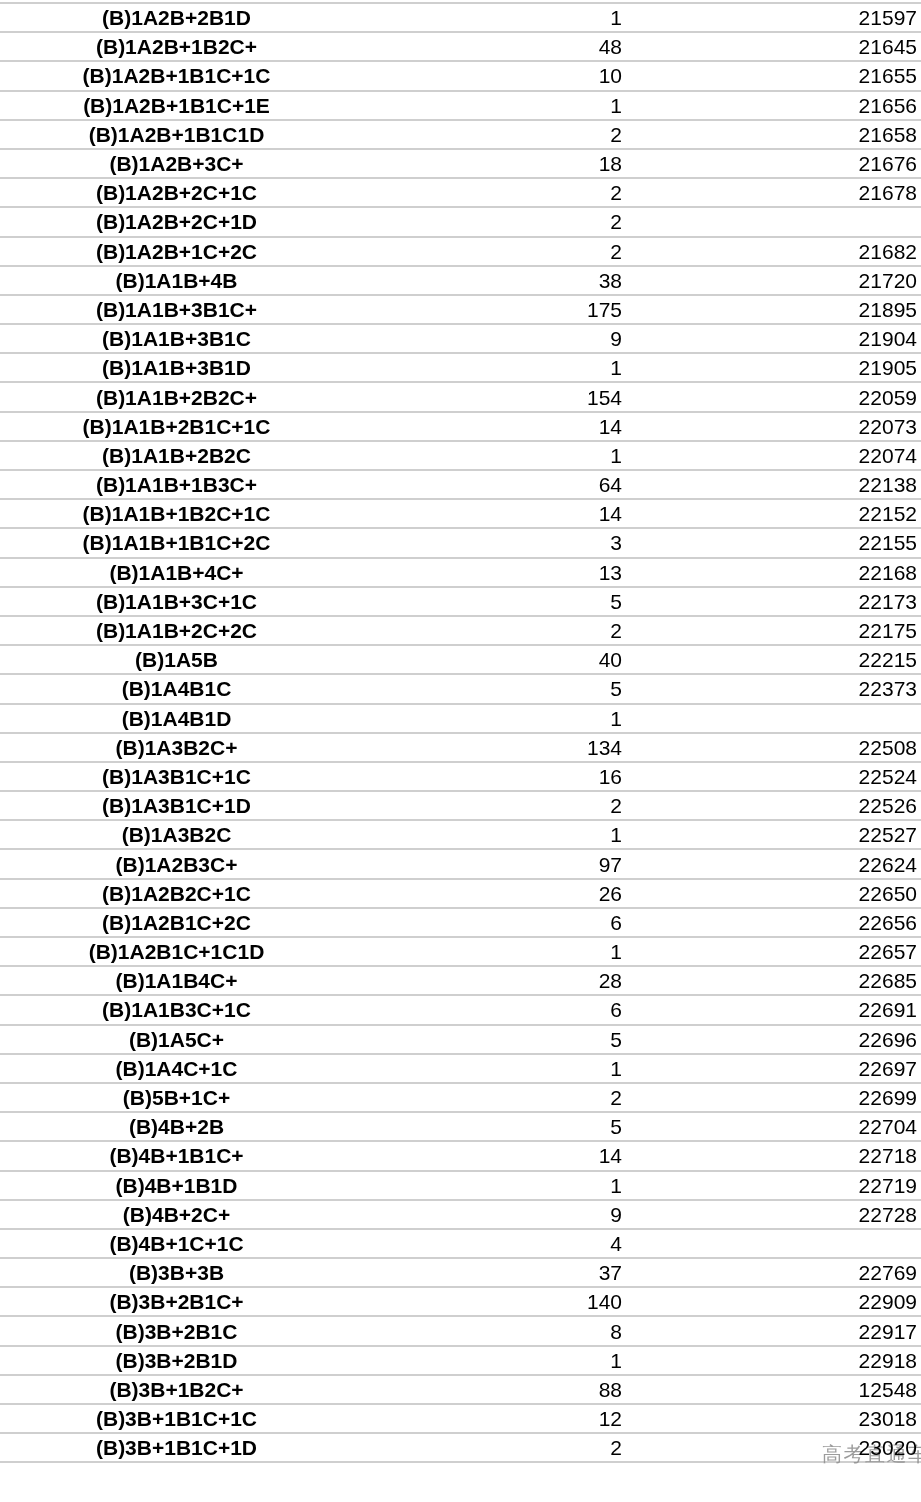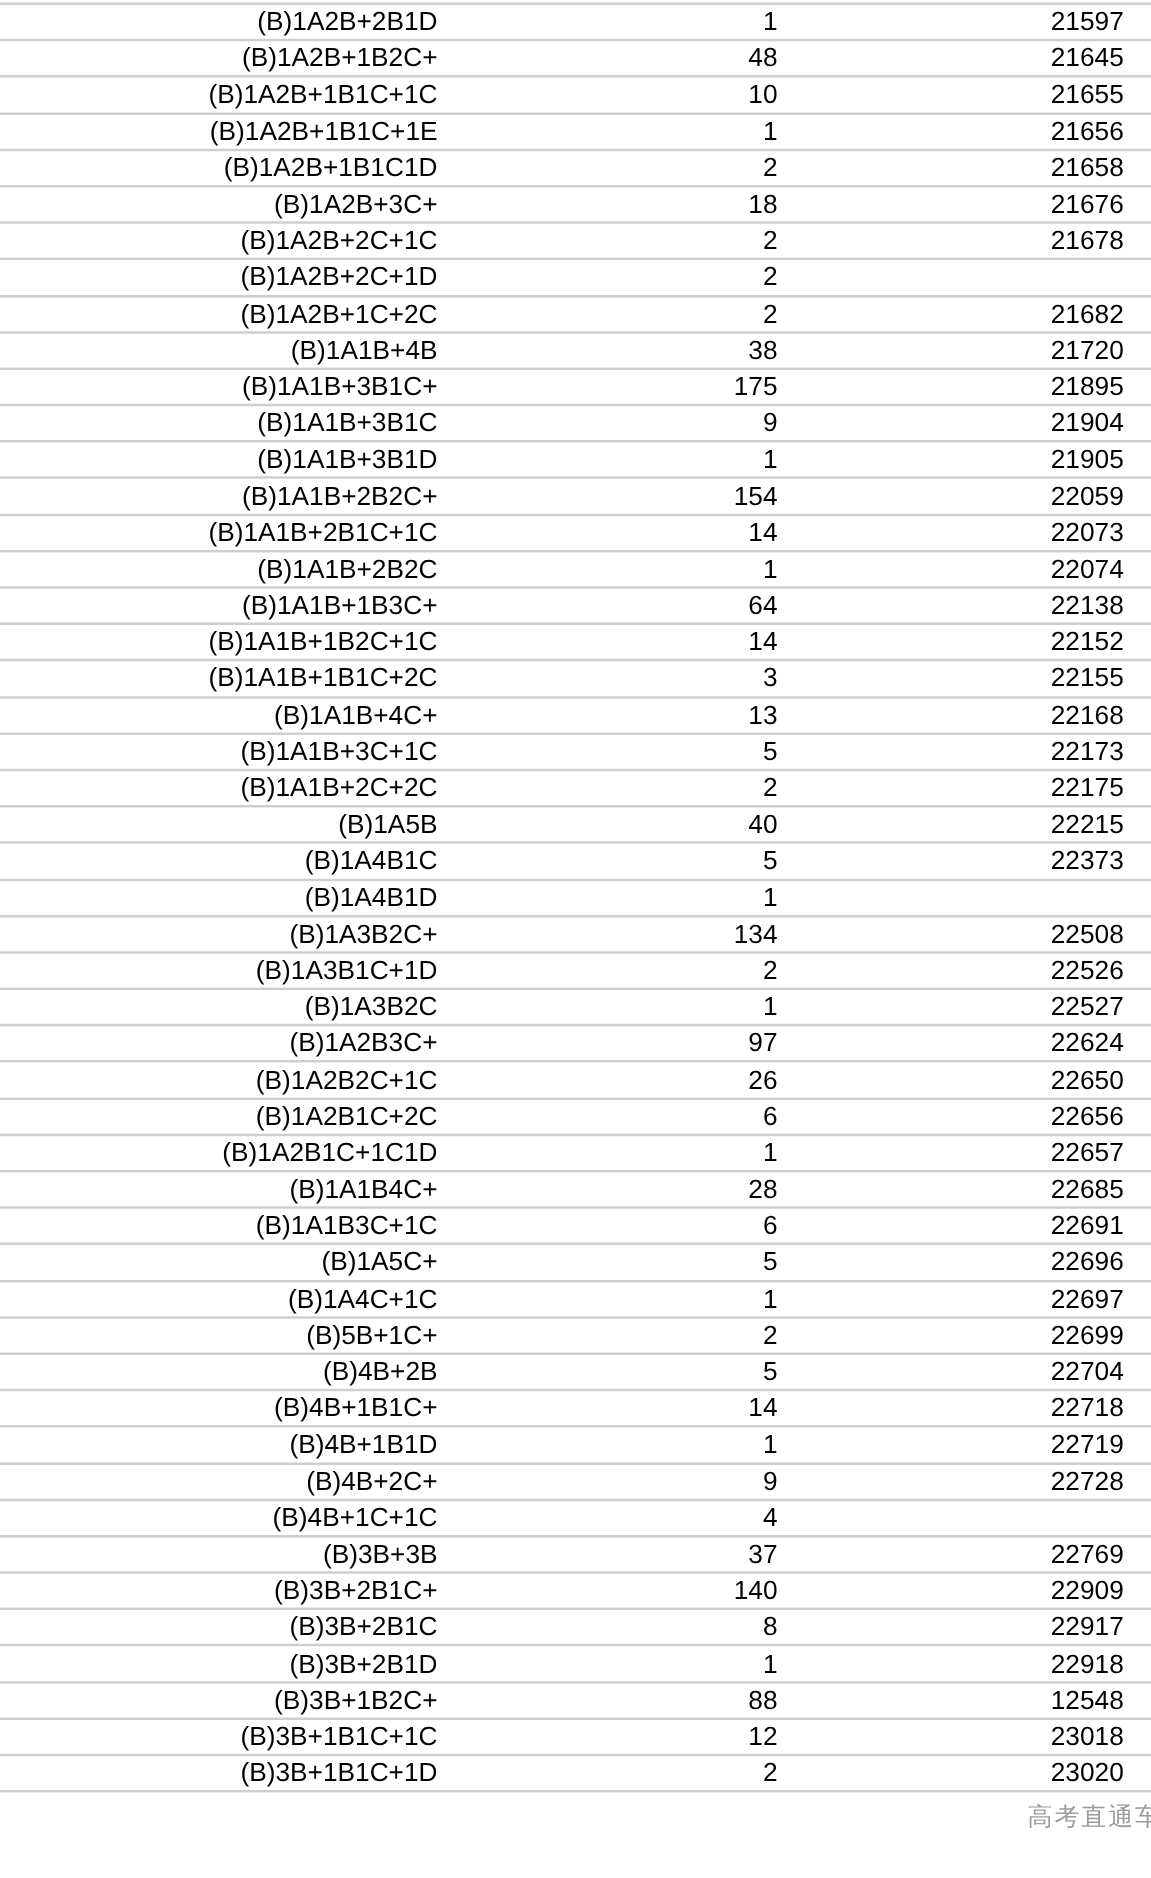--- a/index.html
+++ b/index.html
@@ -35,30 +35,31 @@
     font-size: 21px;
     line-height: 1;
     white-space: nowrap;
     position: relative;
     z-index: 2;
   }
   .c-code {
     flex: 0 0 350px;
     box-sizing: border-box;
     padding-left: 3px;
-    text-align: right;
+    text-align: center;
+    font-weight: bold;
   }
   .c-count {
     flex: 0 0 272px;
     text-align: right;
   }
   .c-total {
     flex: 1 1 auto;
     box-sizing: border-box;
-    padding-right: 22px;
+    padding-right: 4px;
     text-align: right;
   }
   .watermark {
     position: absolute;
     left: 822px;
     top: 1444px;
     font-size: 20px;
     line-height: 1;
     letter-spacing: 1.5px;
     color: rgba(145, 145, 145, 0.9);
@@ -220,20 +221,25 @@
     <div class="cell c-code">(B)1A4B1D</div>
     <div class="cell c-count">1</div>
   </div>
 
   <div class="t-row">
     <div class="cell c-code">(B)1A3B2C+</div>
     <div class="cell c-count">134</div>
     <div class="cell c-total">22508</div>
   </div>
 
+  <div class="t-row">
+    <div class="cell c-code">(B)1A3B1C+1C</div>
+    <div class="cell c-count">16</div>
+    <div class="cell c-total">22524</div>
+  </div>
 
   <div class="t-row">
     <div class="cell c-code">(B)1A3B1C+1D</div>
     <div class="cell c-count">2</div>
     <div class="cell c-total">22526</div>
   </div>
 
   <div class="t-row">
     <div class="cell c-code">(B)1A3B2C</div>
     <div class="cell c-count">1</div>

